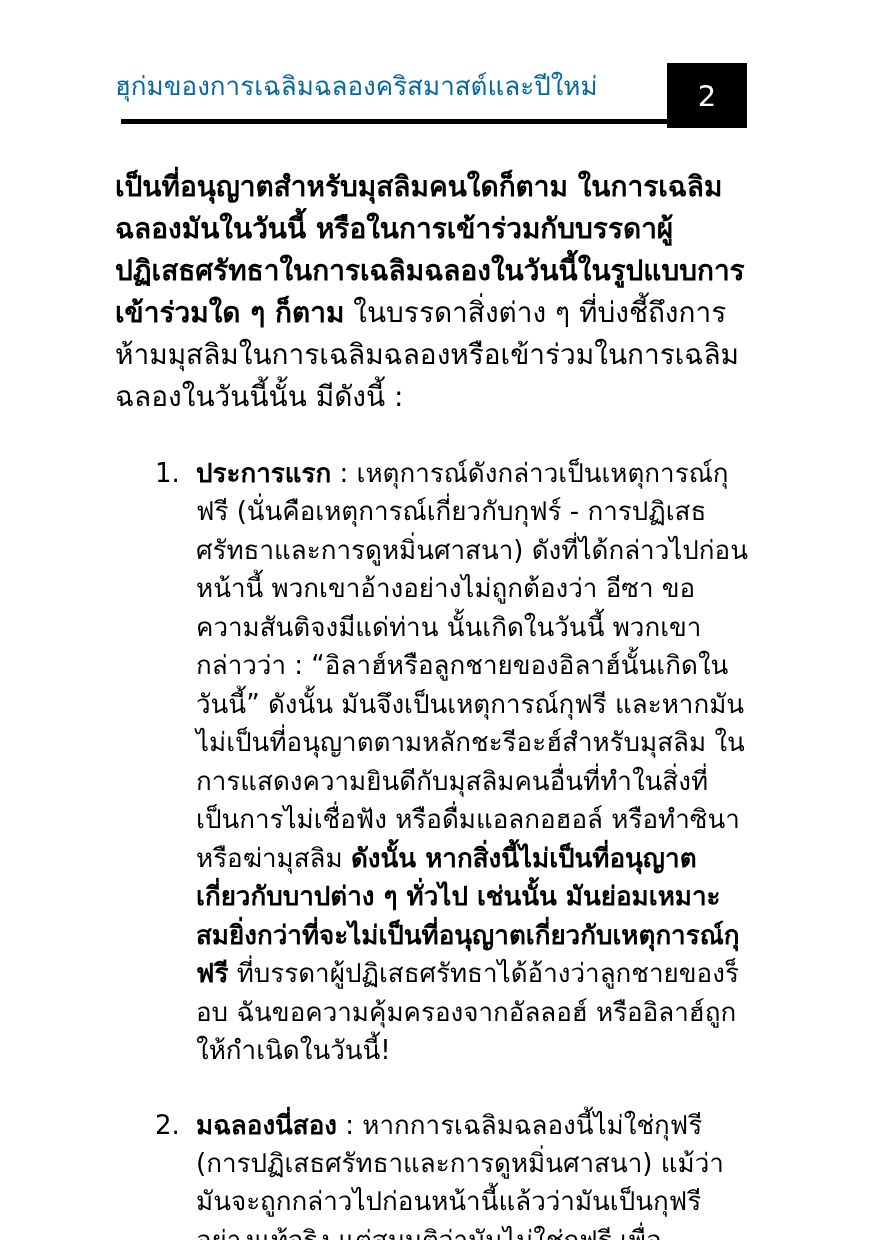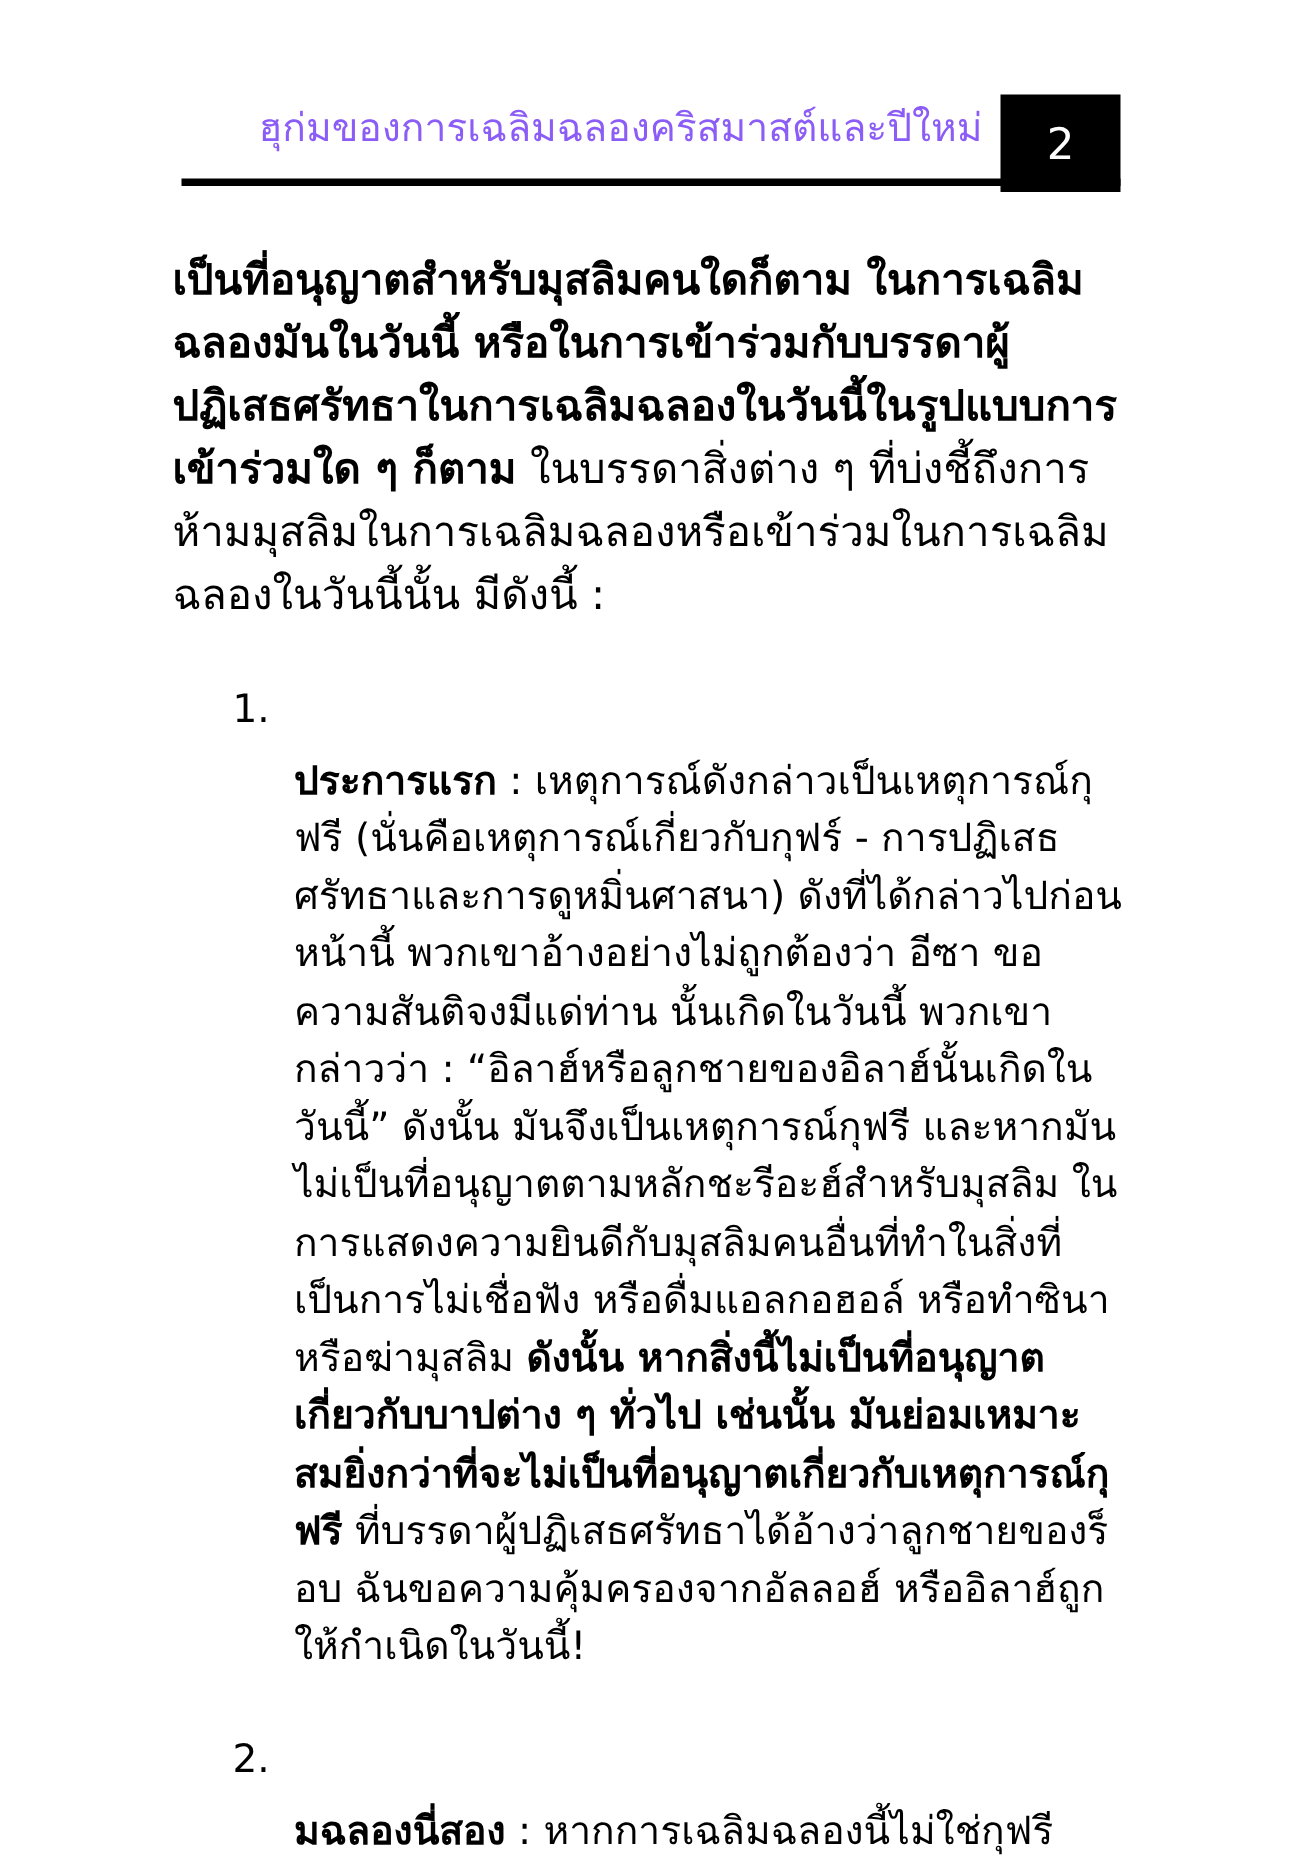--- a/index.html
+++ b/index.html
@@ -16,25 +16,24 @@
     font-family: "DejaVu Sans", "Liberation Sans", sans-serif;
     overflow: hidden;
   }
 
   
   .header-title {
     position: absolute;
     top: 70px;
     left: 115px;
     right: 218px;
-    text-align: right;
     font-size: 26px;
     line-height: 1.3;
     white-space: nowrap;
-    color: #8b5cf6;
+    color: #0369a1;
   }
   .page-number-box {
     position: absolute;
     left: 667px;
     top: 63px;
     width: 80px;
     height: 65px;
     background: #000000;
     color: #ffffff;
     display: flex;
@@ -79,21 +78,20 @@
     padding-left: 40px;
     font-size: 26px;
     line-height: 1.48;
   }
   .point-number {
     flex: 0 0 41px;
     width: 41px;
   }
   .point-text {
     flex: 1;
-    margin-top: 48px;
   }
 </style>
 </head>
 <body>
 
 <div class="page">
 
   <div class="header-title">ฮุก่มของการเฉลิมฉลองคริสมาสต์และปีใหม่</div>
 
   <div class="page-number-box">

